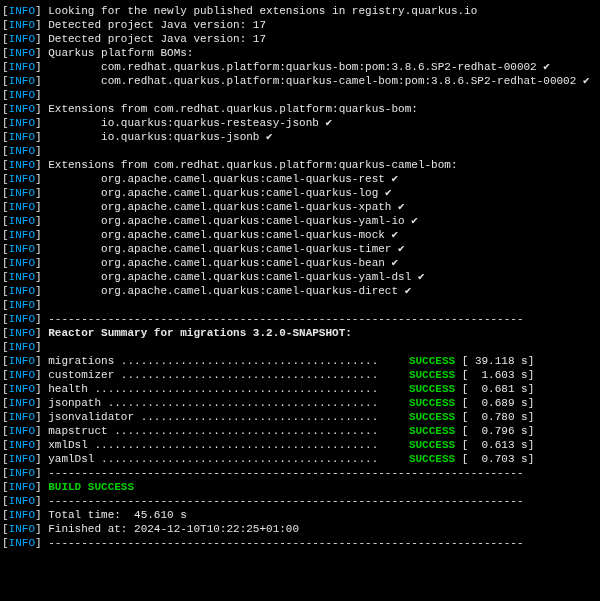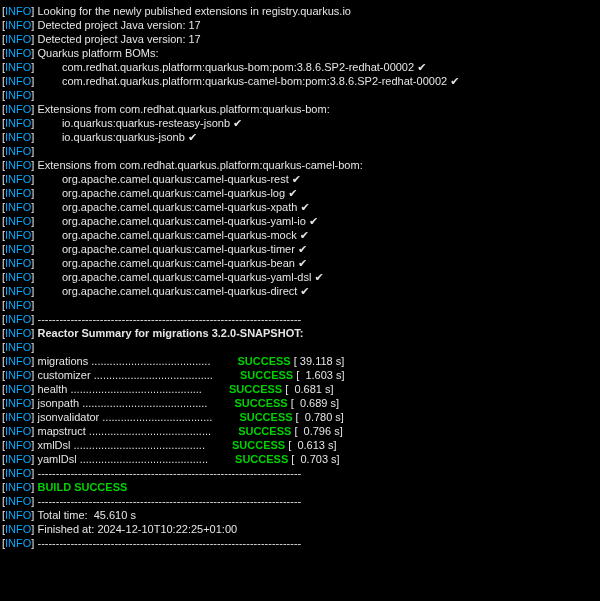--- a/index.html
+++ b/index.html
@@ -4,21 +4,21 @@
 <style>
   html, body {
     margin: 0;
     padding: 0;
     background: #000;
     width: 600px;
     height: 601px;
     overflow: hidden;
   }
   .terminal {
-    font-family: Liberation Sans, sans-serif;
+    font-family: Liberation Mono, monospace;
     font-size: 11px;
     line-height: 14px;
     color: #e5e5e5;
     padding: 4px 10px 4px 2px;
     white-space: pre;
     letter-spacing: 0px;
   }
   .line { display: flex; }
   .bracket { color: #e5e5e5; }
   .level { color: #00aaff; }

